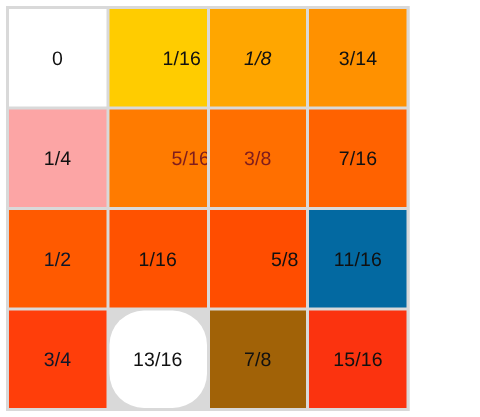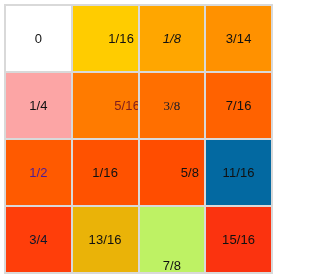--- a/index.html
+++ b/index.html
@@ -76,46 +76,46 @@
       <span class="cell-label" style="color: rgb(17, 17, 17);">3/14</span>
     </div>
 
     <div class="heat-cell" style="background-color: #fca5a5; align-items: center;">
       <span class="cell-label" style="color: rgb(17, 17, 17);">1/4</span>
     </div>
     <div class="heat-cell" style="background-color: rgb(255, 123, 0);">
       <span class="cell-label" style="color: #7f1d1d; margin-left: 44px;">5/16</span>
     </div>
     <div class="heat-cell" style="background-color: rgb(255, 111, 0);">
-      <span class="cell-label" style="color: #0f172a; font-family: Liberation Serif, serif;">3/8</span>
+      <span class="cell-label" style="color: #7f1d1d;">3/8</span>
     </div>
     <div class="heat-cell" style="background-color: rgb(255, 98, 0);">
       <span class="cell-label" style="color: rgb(17, 17, 17);">7/16</span>
     </div>
 
     <div class="heat-cell" style="background-color: rgb(255, 90, 0);">
-      <span class="cell-label" style="color: #4c1d95;">1/2</span>
+      <span class="cell-label" style="color: #0f172a;">1/2</span>
     </div>
     <div class="heat-cell" style="background-color: rgb(255, 82, 0);">
       <span class="cell-label" style="color: rgb(17, 17, 17);">1/16</span>
     </div>
     <div class="heat-cell" style="background-color: rgb(255, 77, 0); padding-left: 36px;">
       <span class="cell-label" style="color: rgb(17, 17, 17);">5/8</span>
     </div>
     <div class="heat-cell" style="background-color: #0369a1;">
       <span class="cell-label" style="color: rgb(17, 17, 17);">11/16</span>
     </div>
 
     <div class="heat-cell" style="background-color: rgb(255, 62, 10);">
       <span class="cell-label" style="color: #0f172a;">3/4</span>
     </div>
-    <div class="heat-cell" style="background-color: #eab308;">
+    <div class="heat-cell" style="background-color: #ffffff; border-radius: 23px;">
       <span class="cell-label" style="color: rgb(17, 17, 17);">13/16</span>
     </div>
-    <div class="heat-cell" style="background-color: #bef264; align-items: flex-end;">
+    <div class="heat-cell" style="background-color: #a16207;">
       <span class="cell-label" style="color: rgb(17, 17, 17);">7/8</span>
     </div>
     <div class="heat-cell" style="background-color: rgb(251, 51, 15);">
       <span class="cell-label" style="color: rgb(17, 17, 17);">15/16</span>
     </div>
 
   </div>
 </div>
 
 </body></html>

